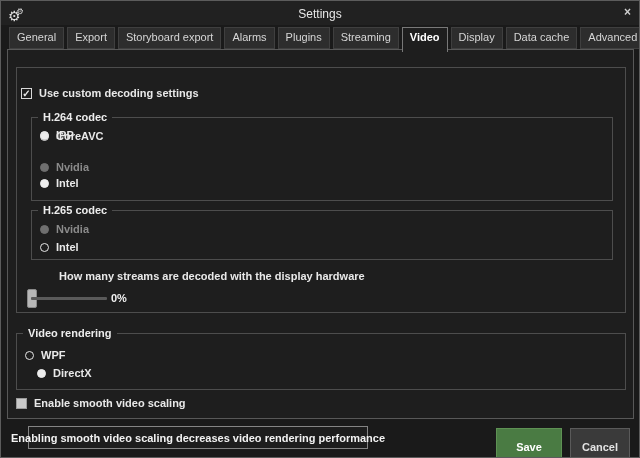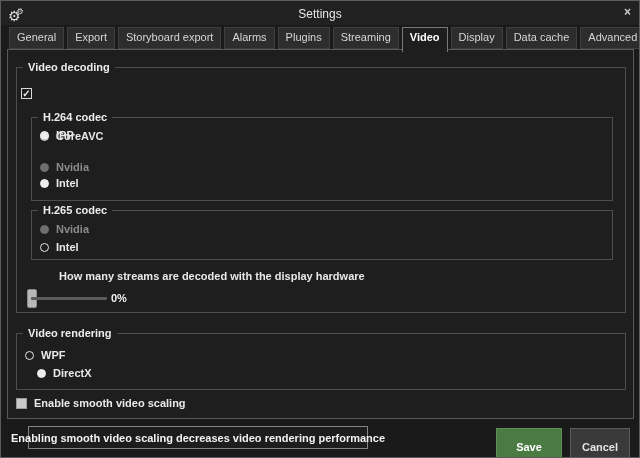--- a/index.html
+++ b/index.html
@@ -86,24 +86,24 @@
     <div class="tab">Streaming</div>
     <div class="tab selected">Video</div>
     <div class="tab">Display</div>
     <div class="tab">Data cache</div>
     <div class="tab">Advanced</div>
   </div>
 
   <div class="abs panel">
 
     <div class="abs groupbox g-vd">
-      <span class="legend">Video decoding</span>
 
       <div class="abs row" style="left:4px; top:19px;">
         <span class="checkbox cb-check">✓</span>
+        <span class="lbl">Use custom decoding settings</span>
       </div>
 
       <div class="abs groupbox g-264">
         <span class="legend">H.264 codec</span>
         <div class="abs row" style="left:8px; top:11px;">
           <span class="radio r-filled"></span>
           <span class="lbl">IPP</span>
         </div>
         <div class="abs row" style="left:8px; top:12px;">
           <span class="radio r-outline"></span>

